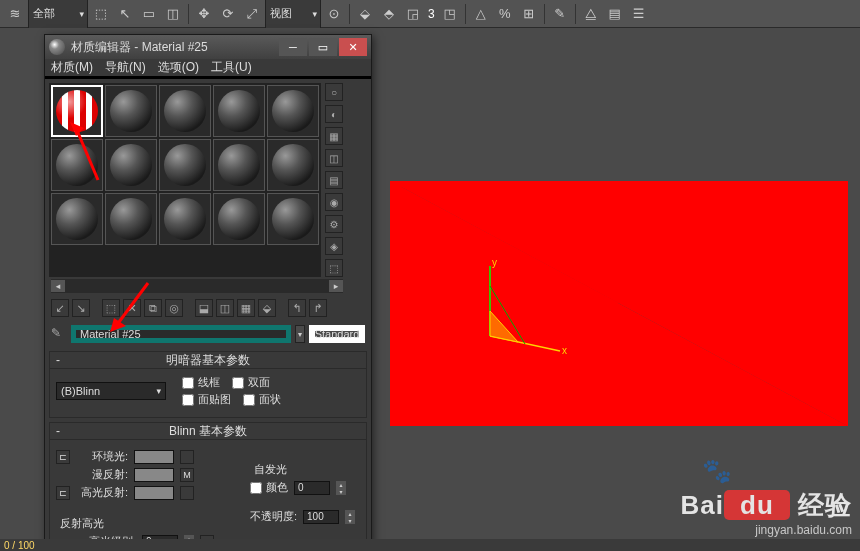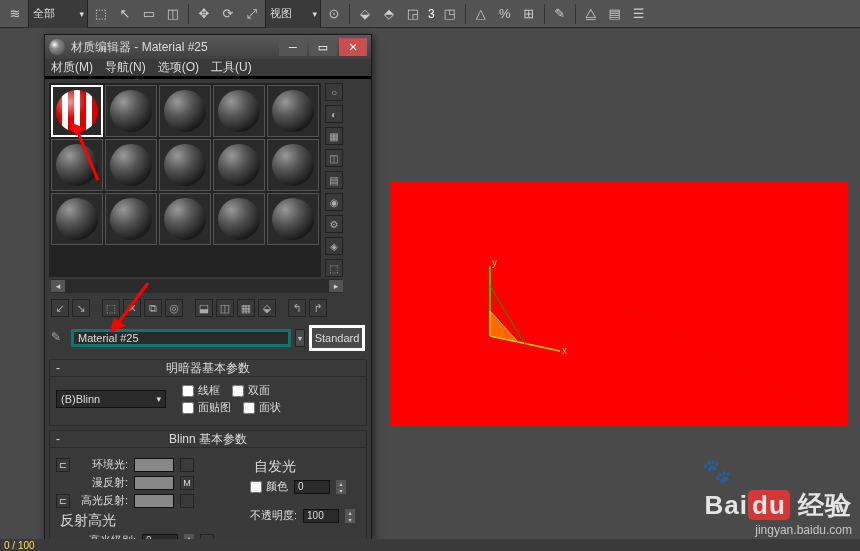--- a/index.html
+++ b/index.html
@@ -50,22 +50,22 @@
 
 .h-scroll { height: 14px; background: #2a2a2a; margin: 2px 24px 2px 2px; display: flex; align-items: center; }
 .h-scroll .arrow { width: 14px; height: 12px; background: #555; color: #ccc; font-size: 9px; display: flex; align-items: center; justify-content: center; cursor: pointer; }
 .h-scroll .track { flex: 1; }
 
 .me-toolbar { display: flex; gap: 3px; padding: 4px 2px; flex-wrap: wrap; }
 .me-tb-icon { width: 18px; height: 18px; background: #3a3a3a; border: 1px solid #222; cursor: pointer; display: flex; align-items: center; justify-content: center; color: #aaa; font-size: 11px; }
 
 .me-name-row { display: flex; align-items: center; gap: 4px; padding: 4px 2px; }
 .me-name-row .dropper { width: 16px; height: 16px; cursor: pointer; color: #aaa; font-size: 12px; }
-.me-name-row input { flex: 1; height: 18px; background: #2a2a2a; border: 3px solid #0f766e; color: #ddd; font-size: 11px; padding: 0 4px; }
-.me-name-row .type-btn { width: 56px; height: 26px; background: #4a4a4a; border: 3px solid #ffffff; color: #ddd; font-size: 11px; cursor: pointer; display: flex; align-items: center; justify-content: center; }
+.me-name-row input { flex: 1; height: 18px; background: #2a2a2a; border: 5px solid #0f766e; color: #ddd; font-size: 11px; padding: 0 4px; }
+.me-name-row .type-btn { width: 56px; height: 18px; background: #4a4a4a; border: 6px solid #ffffff; color: #ddd; font-size: 11px; cursor: pointer; display: flex; align-items: center; justify-content: center; }
 
 .rollout { margin-top: 4px; }
 .rollout-header { height: 18px; background: #393939; color: #ddd; font-size: 12px; display: flex; align-items: center; justify-content: center; border: 1px solid #2a2a2a; position: relative; cursor: pointer; }
 .rollout-header::before { content: "-"; position: absolute; left: 6px; color: #ddd; }
 .rollout-body { background: #393939; padding: 6px; color: #ddd; font-size: 11px; border: 1px solid #2a2a2a; border-top: none; }
 
 .shader-row { display: flex; align-items: center; gap: 16px; margin-bottom: 4px; }
 .shader-select { width: 110px; height: 18px; background: #2a2a2a; border: 1px solid #111; color: #ddd; font-size: 11px; display: flex; align-items: center; padding: 0 4px; position: relative; }
 .shader-select::after { content: "▾"; position: absolute; right: 4px; font-size: 9px; }
 .check-group { display: flex; flex-direction: column; gap: 2px; }
@@ -74,29 +74,29 @@
 .chk input { width: 12px; height: 12px; }
 
 .param-row { display: flex; align-items: center; gap: 6px; margin: 3px 0; }
 .param-row .label { width: 52px; text-align: right; }
 .color-swatch { width: 40px; height: 14px; background: #888; border: 1px solid #111; cursor: pointer; }
 .lock-btn { width: 14px; height: 14px; background: #3a3a3a; border: 1px solid #222; cursor: pointer; }
 .spinner { width: 36px; height: 14px; background: #2a2a2a; border: 1px solid #111; color: #ddd; font-size: 10px; display: flex; align-items: center; padding: 0 3px; }
 .spinner-arrows { width: 10px; height: 14px; display: flex; flex-direction: column; }
 .spinner-arrows span { flex: 1; background: #555; font-size: 6px; color: #ccc; display: flex; align-items: center; justify-content: center; cursor: pointer; }
 
-.section-label { font-size: 14px; margin: 4px 0 2px 4px; }
+.section-label { font-size: 11px; margin: 16px 0 2px 4px; }
 
 
 .arrow-annotation { position: absolute; pointer-events: none; }
 
 
 .watermark { position: absolute; right: 8px; bottom: 14px; color: #fff; text-align: right; opacity: 0.85; }
 .watermark .logo { font-size: 26px; font-weight: bold; letter-spacing: 1px; }
-.watermark .logo .du { background: #e33; padding: 0 4px; border-radius: 5px; }
+.watermark .logo .du { background: #e33; padding: 0 16px; border-radius: 5px; }
 .watermark .sub { font-size: 12px; color: #ddd; }
 
 
 .bottom-bar { position: absolute; left: 0; bottom: 0; right: 0; height: 12px; background: #3a3a3a; color: #ffd966; font-size: 10px; padding-left: 4px; display: flex; align-items: center; }
 
 .paw { position: absolute; right: 120px; bottom: 52px; color: #fff; font-size: 24px; opacity: 0.7; }
 </style>
 </head>
 <body>
 

